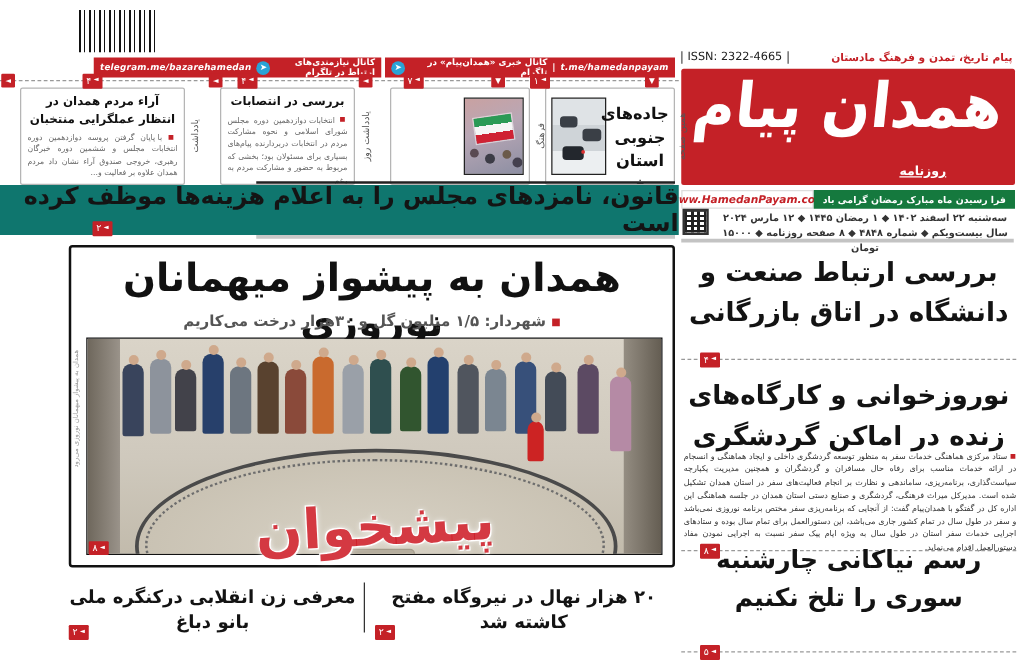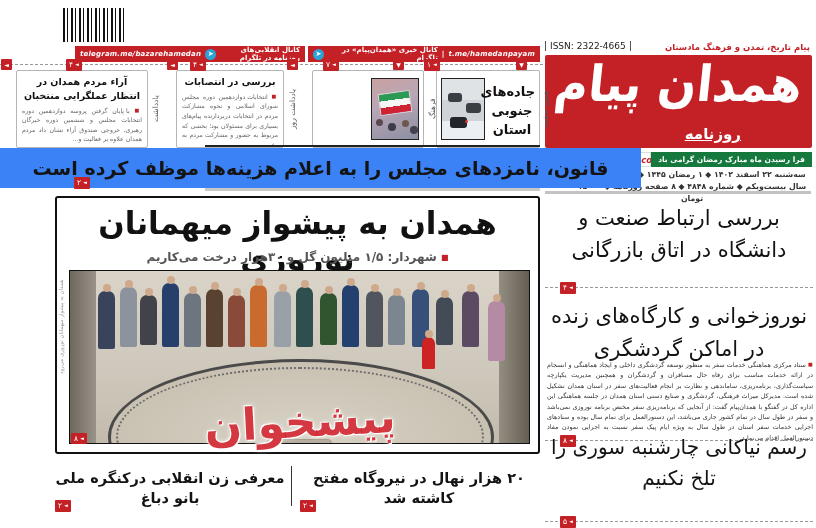--- a/index.html
+++ b/index.html
@@ -20,21 +20,21 @@
     align-items:center;justify-content:center;font-size:7px;flex:0 0 auto;}
   .url{font-style:italic;letter-spacing:.2px;}
   .issn{left:545px;top:41px;font-size:9px;color:#222;border-left:1px solid #555;
     border-right:1px solid #555;padding:0 4px;background:#fff;}
   .slogan{right:6px;top:42px;font-size:8.5px;font-weight:bold;color:#c42127;}
 
   
   .mh-box{left:545px;top:55px;width:267px;height:93px;background:#c42127;border-radius:2px;}
   .mh-title{position:absolute;left:0;top:2px;width:100%;text-align:center;color:#fff;
     font-size:46px;font-weight:800;transform:skewX(-6deg) scaleY(1.08);letter-spacing:-2px;}
-  .mh-type{position:absolute;right:71px;bottom:5px;color:#fff;font-size:15px;font-weight:bold;text-decoration:underline;}
+  .mh-type{position:absolute;right:55px;bottom:5px;color:#fff;font-size:10px;font-weight:bold;text-decoration:underline;}
   .mh-banner-row{left:545px;top:152px;width:267px;height:15px;display:flex;}
   .mh-web{width:106px;background:#fff;color:#c42127;font-size:8.5px;font-weight:bold;
     font-style:italic;display:flex;align-items:center;justify-content:center;border:1px solid #ddd;box-sizing:border-box;}
   .mh-green{flex:1;background:#15793e;color:#fff;font-size:7.5px;display:flex;align-items:center;
     justify-content:center;font-weight:bold;}
   .qr{left:546px;top:167px;width:21px;height:21px;border:2px solid #333;box-sizing:border-box;
     background-image:repeating-linear-gradient(0deg,#222 0 2px,transparent 2px 4px),
                      repeating-linear-gradient(90deg,#222 0 2px,transparent 2px 5px);}
   .dateline{left:572px;top:169px;width:240px;font-size:7.8px;color:#333;text-align:center;
     line-height:1.55;font-weight:bold;}
@@ -59,21 +59,21 @@
     background:linear-gradient(160deg,#c9a1a1 0%,#b9a7b5 40%,#8d8fa3 100%);}
   .flag{position:absolute;left:8px;top:14px;width:30px;height:20px;transform:rotate(-8deg);
     background:linear-gradient(180deg,#2a9a55 0 33%,#f5f5f5 33% 66%,#cf2233 66% 100%);
     box-shadow:0 0 0 1px rgba(255,255,255,.5);}
   .dot{position:absolute;border-radius:50%;}
   .snowpic{position:absolute;left:4px;top:7px;width:44px;height:62px;
     background:linear-gradient(180deg,#dfe3e6 0 35%,#cfd4d8 35% 70%,#eceff1 70% 100%);}
   .car{position:absolute;background:#3a3f46;border-radius:3px;}
 
   
-  .yband{left:0;top:148px;width:641px;height:40px;background:#3b82f6;display:flex;
+  .yband{left:0;top:148px;width:543px;height:40px;background:#0f766e;display:flex;
     align-items:center;justify-content:center;}
   .yband .h{font-size:19px;font-weight:800;color:#141414;}
   .rule-black{left:205px;top:145px;width:335px;height:2px;background:#222;}
   .rule-gray{left:205px;top:188px;width:335px;height:3px;background:#c8c8c8;}
 
   
   .main-box{left:55px;top:196px;width:485px;height:258px;border:2px solid #111;border-radius:3px;
     background:#fff;box-sizing:border-box;}
   .main-h{position:absolute;left:0;top:7px;width:100%;text-align:center;font-size:31px;
     font-weight:800;letter-spacing:-.5px;}
@@ -93,21 +93,21 @@
     border-radius:50%;background:radial-gradient(ellipse at center,#d8d2c5 0%,#c9c2b3 70%,#bab3a3 100%);}
   .rail2{position:absolute;left:46px;top:96px;width:364px;height:134px;border:2px dotted #6d6d6d;
     border-radius:50%;}
   .grave{position:absolute;left:196px;top:168px;width:64px;height:28px;background:#b5ad9d;
     border:1px solid #a29a88;border-radius:4px;}
   .grave::after{content:"";position:absolute;left:26px;top:8px;width:5px;height:5px;
     background:#c22;border-radius:50%;
     box-shadow:8px 2px #c22,-7px 4px #d33,2px 9px #b22,13px 9px #c33,-2px -3px #d22;}
 
   
-  .rc-h{left:545px;width:268px;text-align:center;font-weight:400;color:#131313;}
+  .rc-h{left:545px;width:268px;text-align:center;font-weight:700;color:#131313;}
   .rc-h1{top:203px;font-size:21px;line-height:1.5;}
   .rc-h2{top:300px;font-size:21px;line-height:1.55;}
   .rc-h3{top:432px;font-size:20px;line-height:1.55;}
   .rc-div{left:545px;width:268px;border-top:1px dashed #999;}
   .rc-body{left:547px;top:360px;width:266px;font-size:6.4px;color:#333;text-align:justify;
     line-height:1.62;}
 
   
   .b-vline{left:291px;top:466px;width:1px;height:40px;background:#333;}
   .b-h{top:468px;text-align:center;font-size:14.5px;font-weight:800;color:#131313;line-height:1.4;}
@@ -125,21 +125,21 @@
 
 <div class="page">
 
   <div class="abs barcode"></div>
 
   <div class="abs strip strip-a">
     <span class="url">telegram.me/bazarehamedan</span>
     <span class="tg">
         <span>➤</span>
       </span>
-    <span class="fa">کانال انقلابی‌های روزنامه در تلگرام</span>
+    <span class="fa">کانال نیازمندی‌های ارتباط در تلگرام</span>
   </div>
 
   <div class="abs strip strip-b">
     <span class="tg">
         <span>➤</span>
       </span>
     <span class="fa">کانال خبری «همدان‌پیام» در تلگرام</span>
     <span>|</span>
     <span class="url">t.me/hamedanpayam</span>
   </div>

